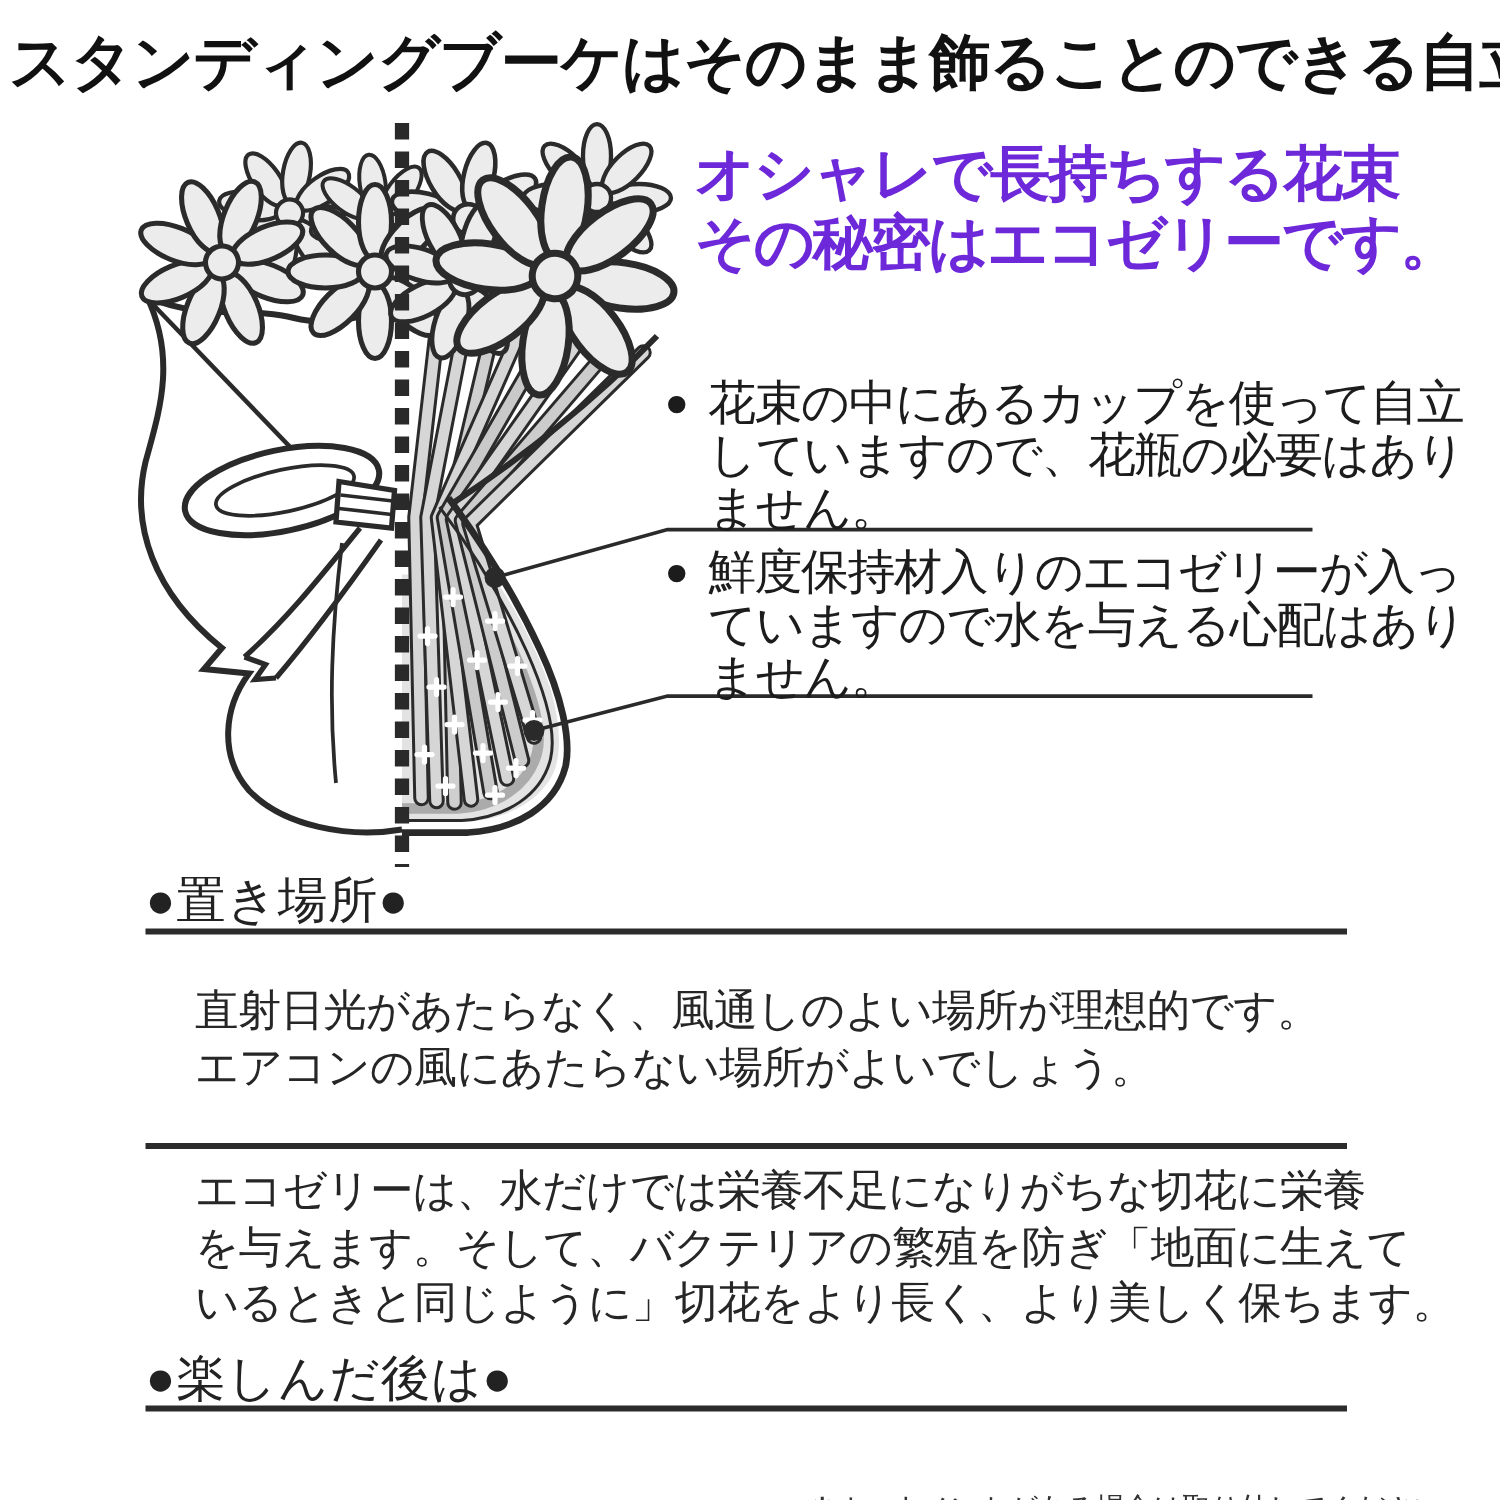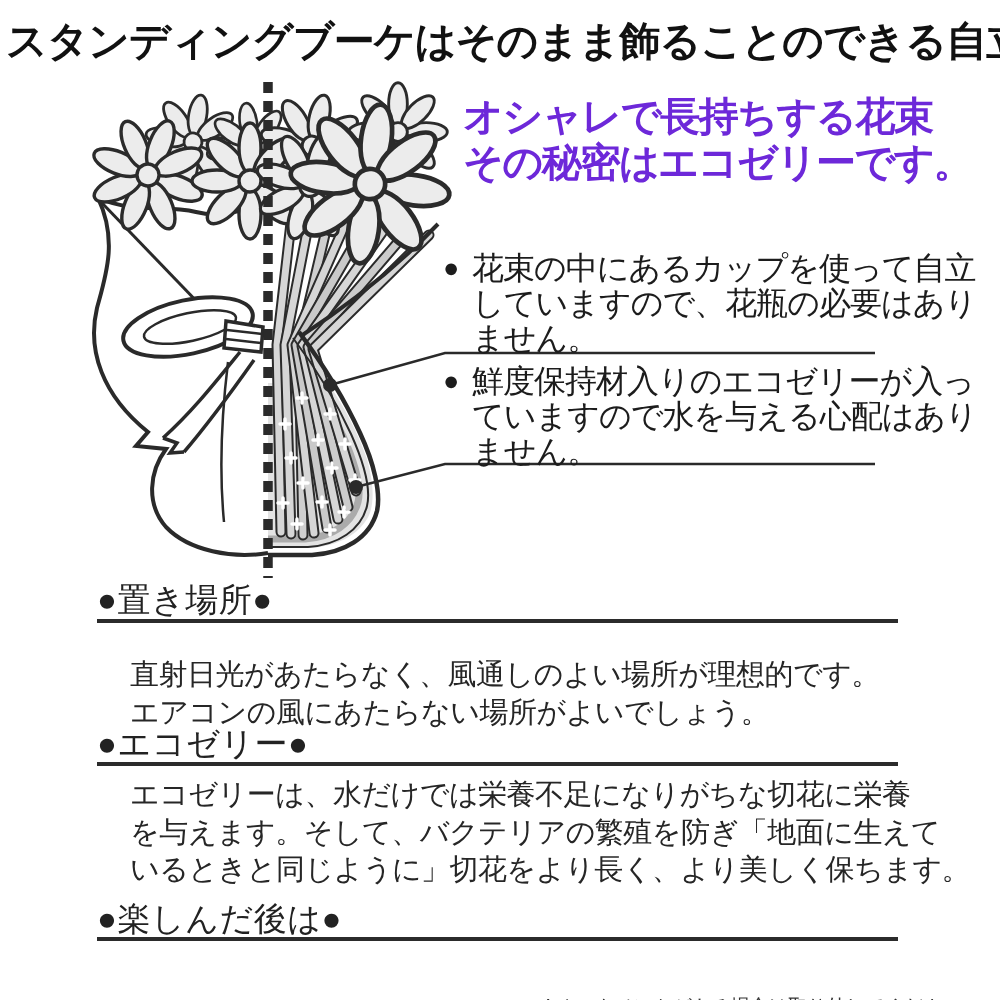--- a/index.html
+++ b/index.html
@@ -160,21 +160,20 @@
     <span class="ctext">鮮度保持材入りのエコゼリーが入っ
 ていますので水を与える心配はあり
 ません。</span>
   </div>
 
   <div class="abs sec-heading h1">●置き場所●</div>
   <div class="sec-rule r1"></div>
   <div class="abs sec-body b1">直射日光があたらなく、風通しのよい場所が理想的です。
 エアコンの風にあたらない場所がよいでしょう。</div>
 
-  <div class="abs sec-heading h2">●エコゼリー●</div>
   <div class="sec-rule r2"></div>
   <div class="abs sec-body b2">エコゼリーは、水だけでは栄養不足になりがちな切花に栄養
 を与えます。そして、バクテリアの繁殖を防ぎ「地面に生えて
 いるときと同じように」切花をより長く、より美しく保ちます。</div>
 
   <div class="abs sec-heading h3">●楽しんだ後は●</div>
   <div class="sec-rule r3"></div>
   <div class="abs notes">
     <div>※オーナメントがある場合は取り外してください。</div>
     

